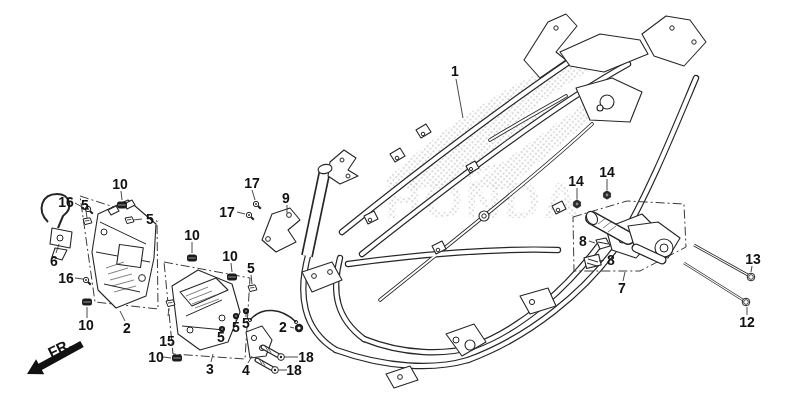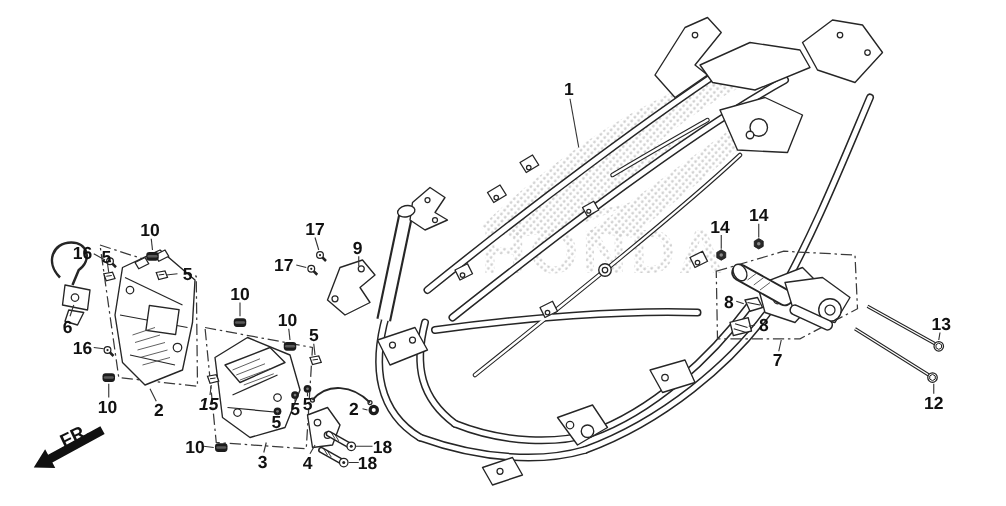--- a/index.html
+++ b/index.html
@@ -341,21 +341,21 @@
       <div class="callout" style="left: 54px; top: 261px;">6</div>
       <div class="callout" style="left: 66px; top: 278px;">16</div>
       <div class="callout" style="left: 86px; top: 325px;">10</div>
       <div class="callout" style="left: 127px; top: 328px;">2</div>
       <div class="callout" style="left: 252px; top: 183px;">17</div>
       <div class="callout" style="left: 227px; top: 212px;">17</div>
       <div class="callout" style="left: 286px; top: 198px;">9</div>
       <div class="callout" style="left: 192px; top: 235px;">10</div>
       <div class="callout" style="left: 230px; top: 256px;">10</div>
       <div class="callout" style="left: 251px; top: 268px;">5</div>
-      <div class="callout" style="left: 167px; top: 323px; font-style: italic;">15</div>
+      <div class="callout" style="left: 167px; top: 341px;">15</div>
       <div class="callout" style="left: 221px; top: 337px;">5</div>
       <div class="callout" style="left: 236px; top: 327px;">5</div>
       <div class="callout" style="left: 246px; top: 323px;">5</div>
       <div class="callout" style="left: 156px; top: 357px;">10</div>
       <div class="callout" style="left: 210px; top: 369px;">3</div>
       <div class="callout" style="left: 246px; top: 370px;">4</div>
       <div class="callout" style="left: 283px; top: 327px;">2</div>
       <div class="callout" style="left: 306px; top: 357px;">18</div>
       <div class="callout" style="left: 294px; top: 370px;">18</div>
       <div class="callout" style="left: 576px; top: 181px;">14</div>

